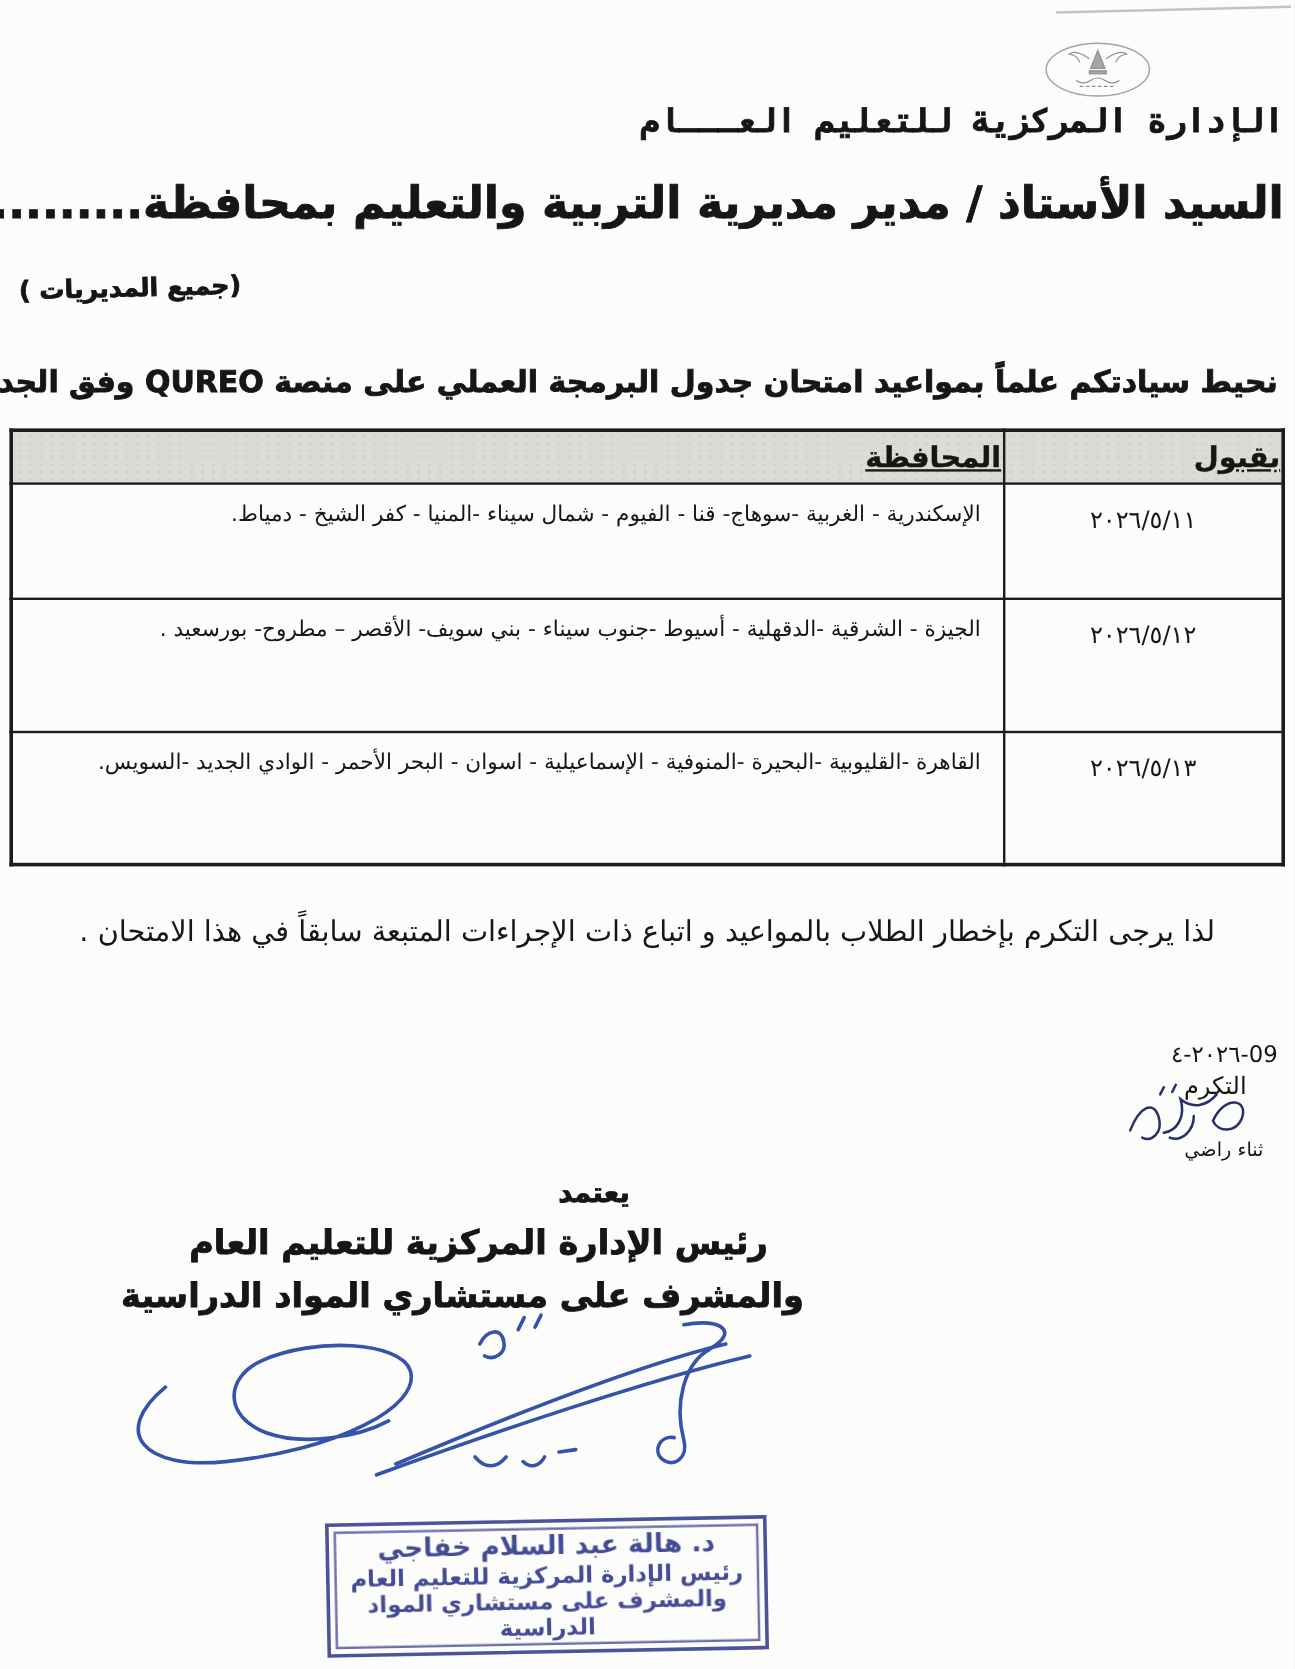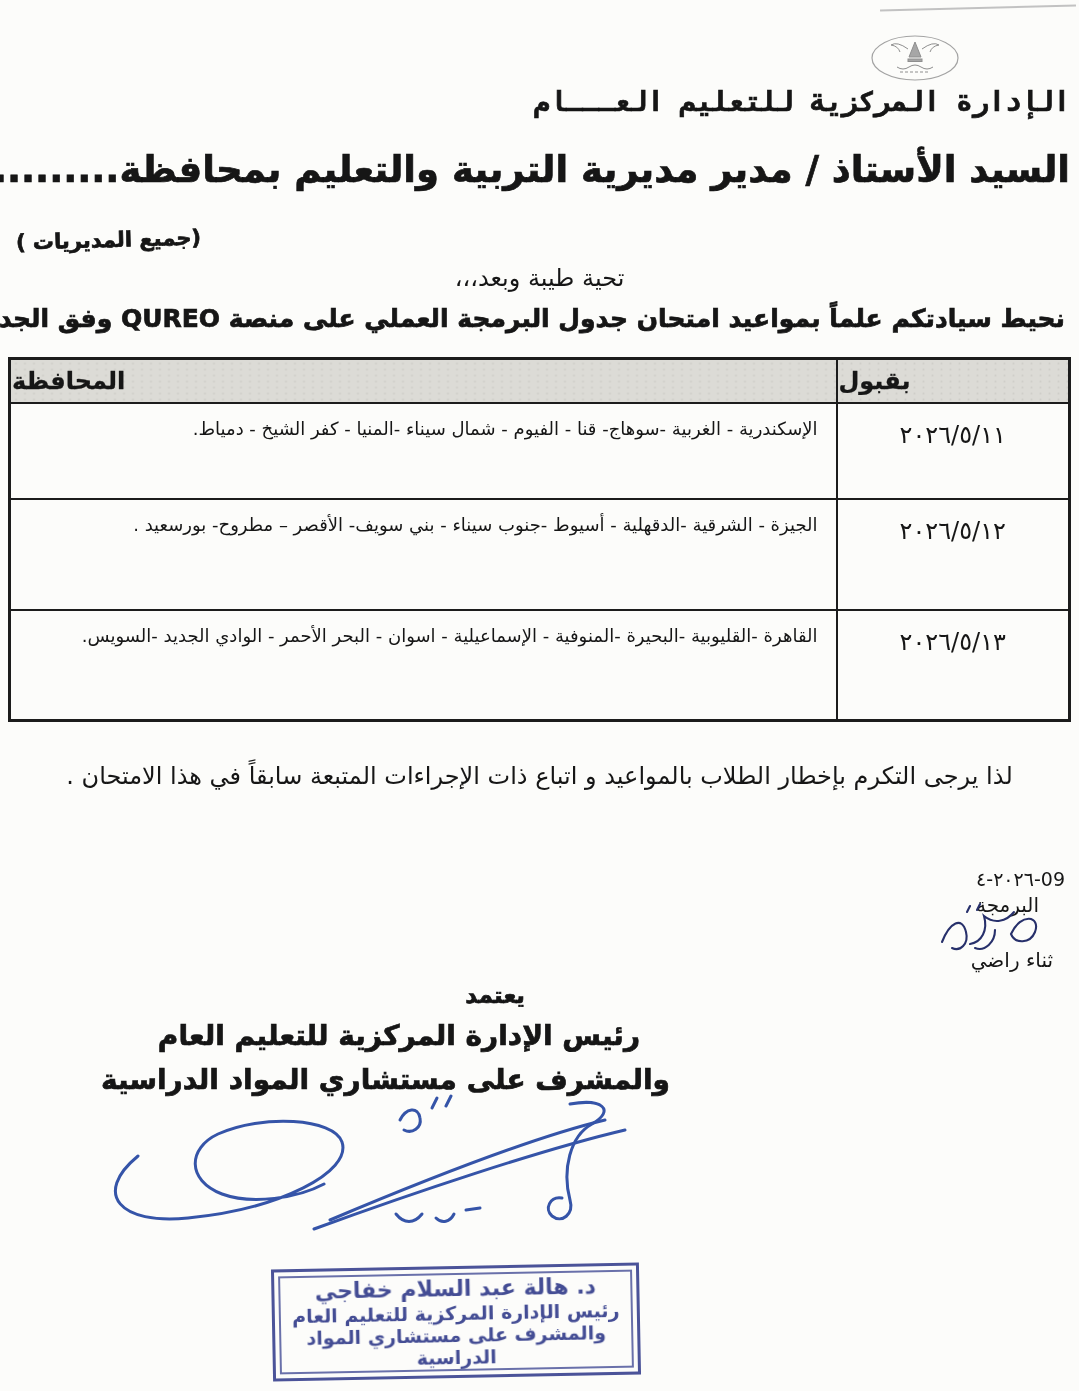--- a/index.html
+++ b/index.html
@@ -25,37 +25,38 @@
 
   .intro{position:absolute;top:304px;right:14px;font-size:25px;white-space:nowrap;}
 
   table.schedule{
     position:absolute;top:357px;left:8px;width:1063px;
     border-collapse:collapse;table-layout:fixed;
     border:3px solid #1c1c1c;
   }
   table.schedule th,table.schedule td{border:2px solid #1c1c1c;}
   table.schedule th{
-    height:40px;font-size:24px;font-weight:600;text-align:left;
+    height:40px;font-size:24px;font-weight:600;text-align:right;
     background:#dcdbd6;
     background-image:radial-gradient(#cfcec9 1px,transparent 1.4px);
     background-size:9px 6px;
+    text-decoration:underline;
   }
   col.col-day{width:233px;}
-  td.cell-day{font-size:24px;text-align:center;vertical-align:top;padding-top:17px;}
+  td.cell-day{font-size:20px;text-align:center;vertical-align:top;padding-top:17px;}
   td.cell-gov{font-size:18px;text-align:right;vertical-align:top;padding:10px 18px 6px 14px;line-height:1.72;}
   tr.row-1{height:96px;} tr.row-2{height:111px;} tr.row-3{height:110px;}
 
   .request{position:absolute;top:762px;left:0;width:100%;text-align:center;font-size:24px;}
   .salutation{position:absolute;top:812px;left:0;width:100%;text-align:center;font-size:27px;}
 
   .corner-date{position:absolute;top:868px;right:14px;font-size:19px;direction:ltr;letter-spacing:1px;}
   .spec-label{position:absolute;top:893px;right:40px;font-size:20px;}
   .spec-sig{position:absolute;top:898px;right:32px;width:112px;height:64px;}
-  .spec-name{position:absolute;top:948px;right:26px;font-size:20px;}
+  .spec-name{position:absolute;top:948px;right:26px;font-size:16px;}
 
   .approve-heading{position:absolute;top:982px;left:385px;width:140px;font-size:23px;}
   .approver-title1{position:absolute;top:1019px;left:240px;width:400px;text-align:center;font-size:28px;white-space:nowrap;}
   .approver-title2{position:absolute;top:1063px;left:190px;width:480px;text-align:center;font-size:28px;white-space:nowrap;}
   .approver-sig{position:absolute;top:1094px;left:100px;width:548px;height:142px;}
   .approver-name{position:absolute;top:1224px;left:240px;width:340px;text-align:center;font-size:25px;}
 
   .stamp{
     position:absolute;top:1266px;left:272px;width:368px;height:112px;
     border:3px solid rgba(43,53,135,0.85);padding:4px;
@@ -94,21 +95,20 @@
       <path d="M 50,50 h 30" fill="none" stroke-dasharray="3 2"></path>
     </g>
   </svg>
 
   <div class="dept-title heavy">الإدارة المركزية للتعليم العـــام</div>
 
   <div class="main-title heavy">السيد الأستاذ / مدير مديرية التربية والتعليم بمحافظة............</div>
 
   <div class="scope heavy">(جميع المديريات )</div>
 
-  <div class="greeting">تحية طيبة وبعد،،،</div>
 
   <div class="intro heavy">نحيط سيادتكم علماً بمواعيد امتحان جدول البرمجة العملي على منصة QUREO وفق الجدول الآتي:</div>
 
   <table class="schedule">
     <colgroup>
       <col class="col-day">
         <col class="col-gov">
     </colgroup>
     <thead>
       <tr>
@@ -130,21 +130,21 @@
         <td class="cell-gov">القاهرة -القليوبية -البحيرة -المنوفية - الإسماعيلية - اسوان - البحر الأحمر - الوادي الجديد -السويس.</td>
       </tr>
     </tbody>
   </table>
 
   <div class="request">لذا يرجى التكرم بإخطار الطلاب بالمواعيد و اتباع ذات الإجراءات المتبعة سابقاً في هذا الامتحان .</div>
 
 
   <div class="corner-date">٢٠٢٦-٤-09</div>
 
-  <div class="spec-label">البرمجة</div>
+  <div class="spec-label">التكرم</div>
 
   <svg class="spec-sig" viewBox="0 0 112 64" aria-hidden="true">
     <g fill="none" stroke="#27306b" stroke-width="2.1" stroke-linecap="round">
       <path d="M 7,44 c 8,-20 20,-26 24,-10 c 3,12 -6,20 -14,16"></path>
       <path d="M 35,46 c 12,-2 18,-14 14,-28 c 10,8 22,6 30,-4"></path>
       <path d="M 60,32 c 0,12 -10,22 -20,18"></path>
       <path d="M 76,36 c 10,-22 30,-18 24,-2 c -5,12 -20,12 -24,2"></path>
       <path d="M 32,14 l 3,-6"></path>
       <path d="M 42,12 l 3,-6"></path>
     </g>

